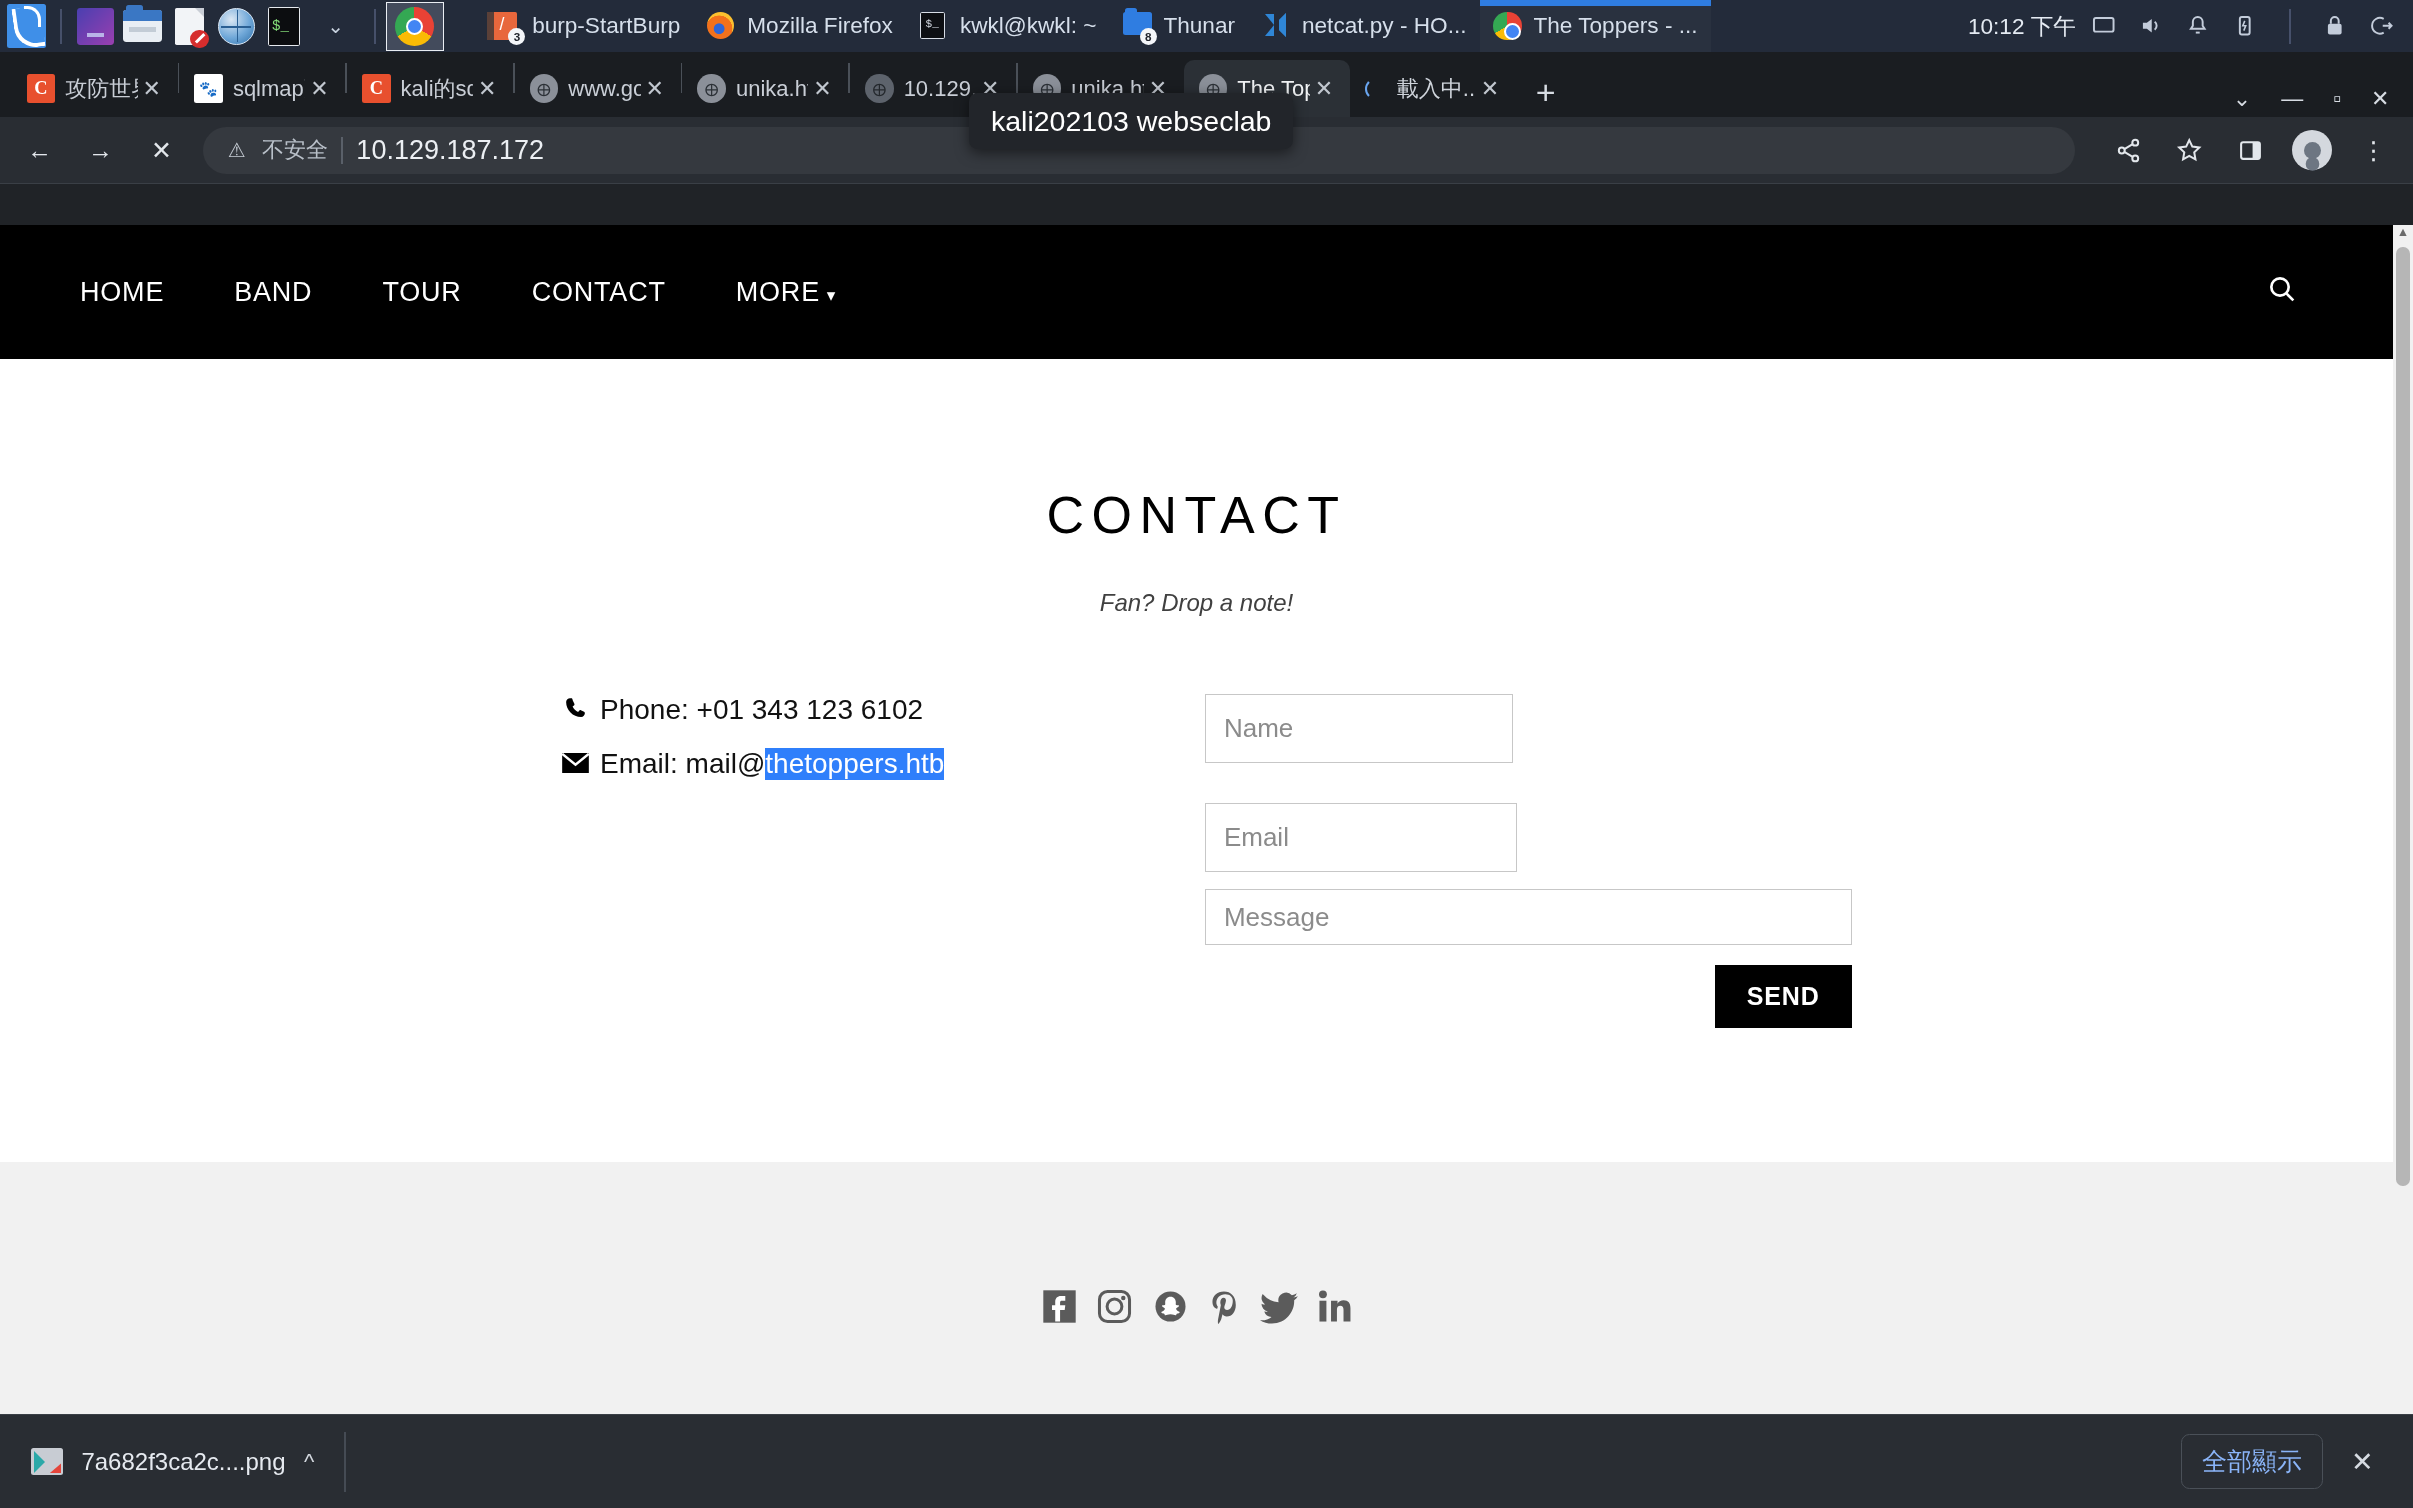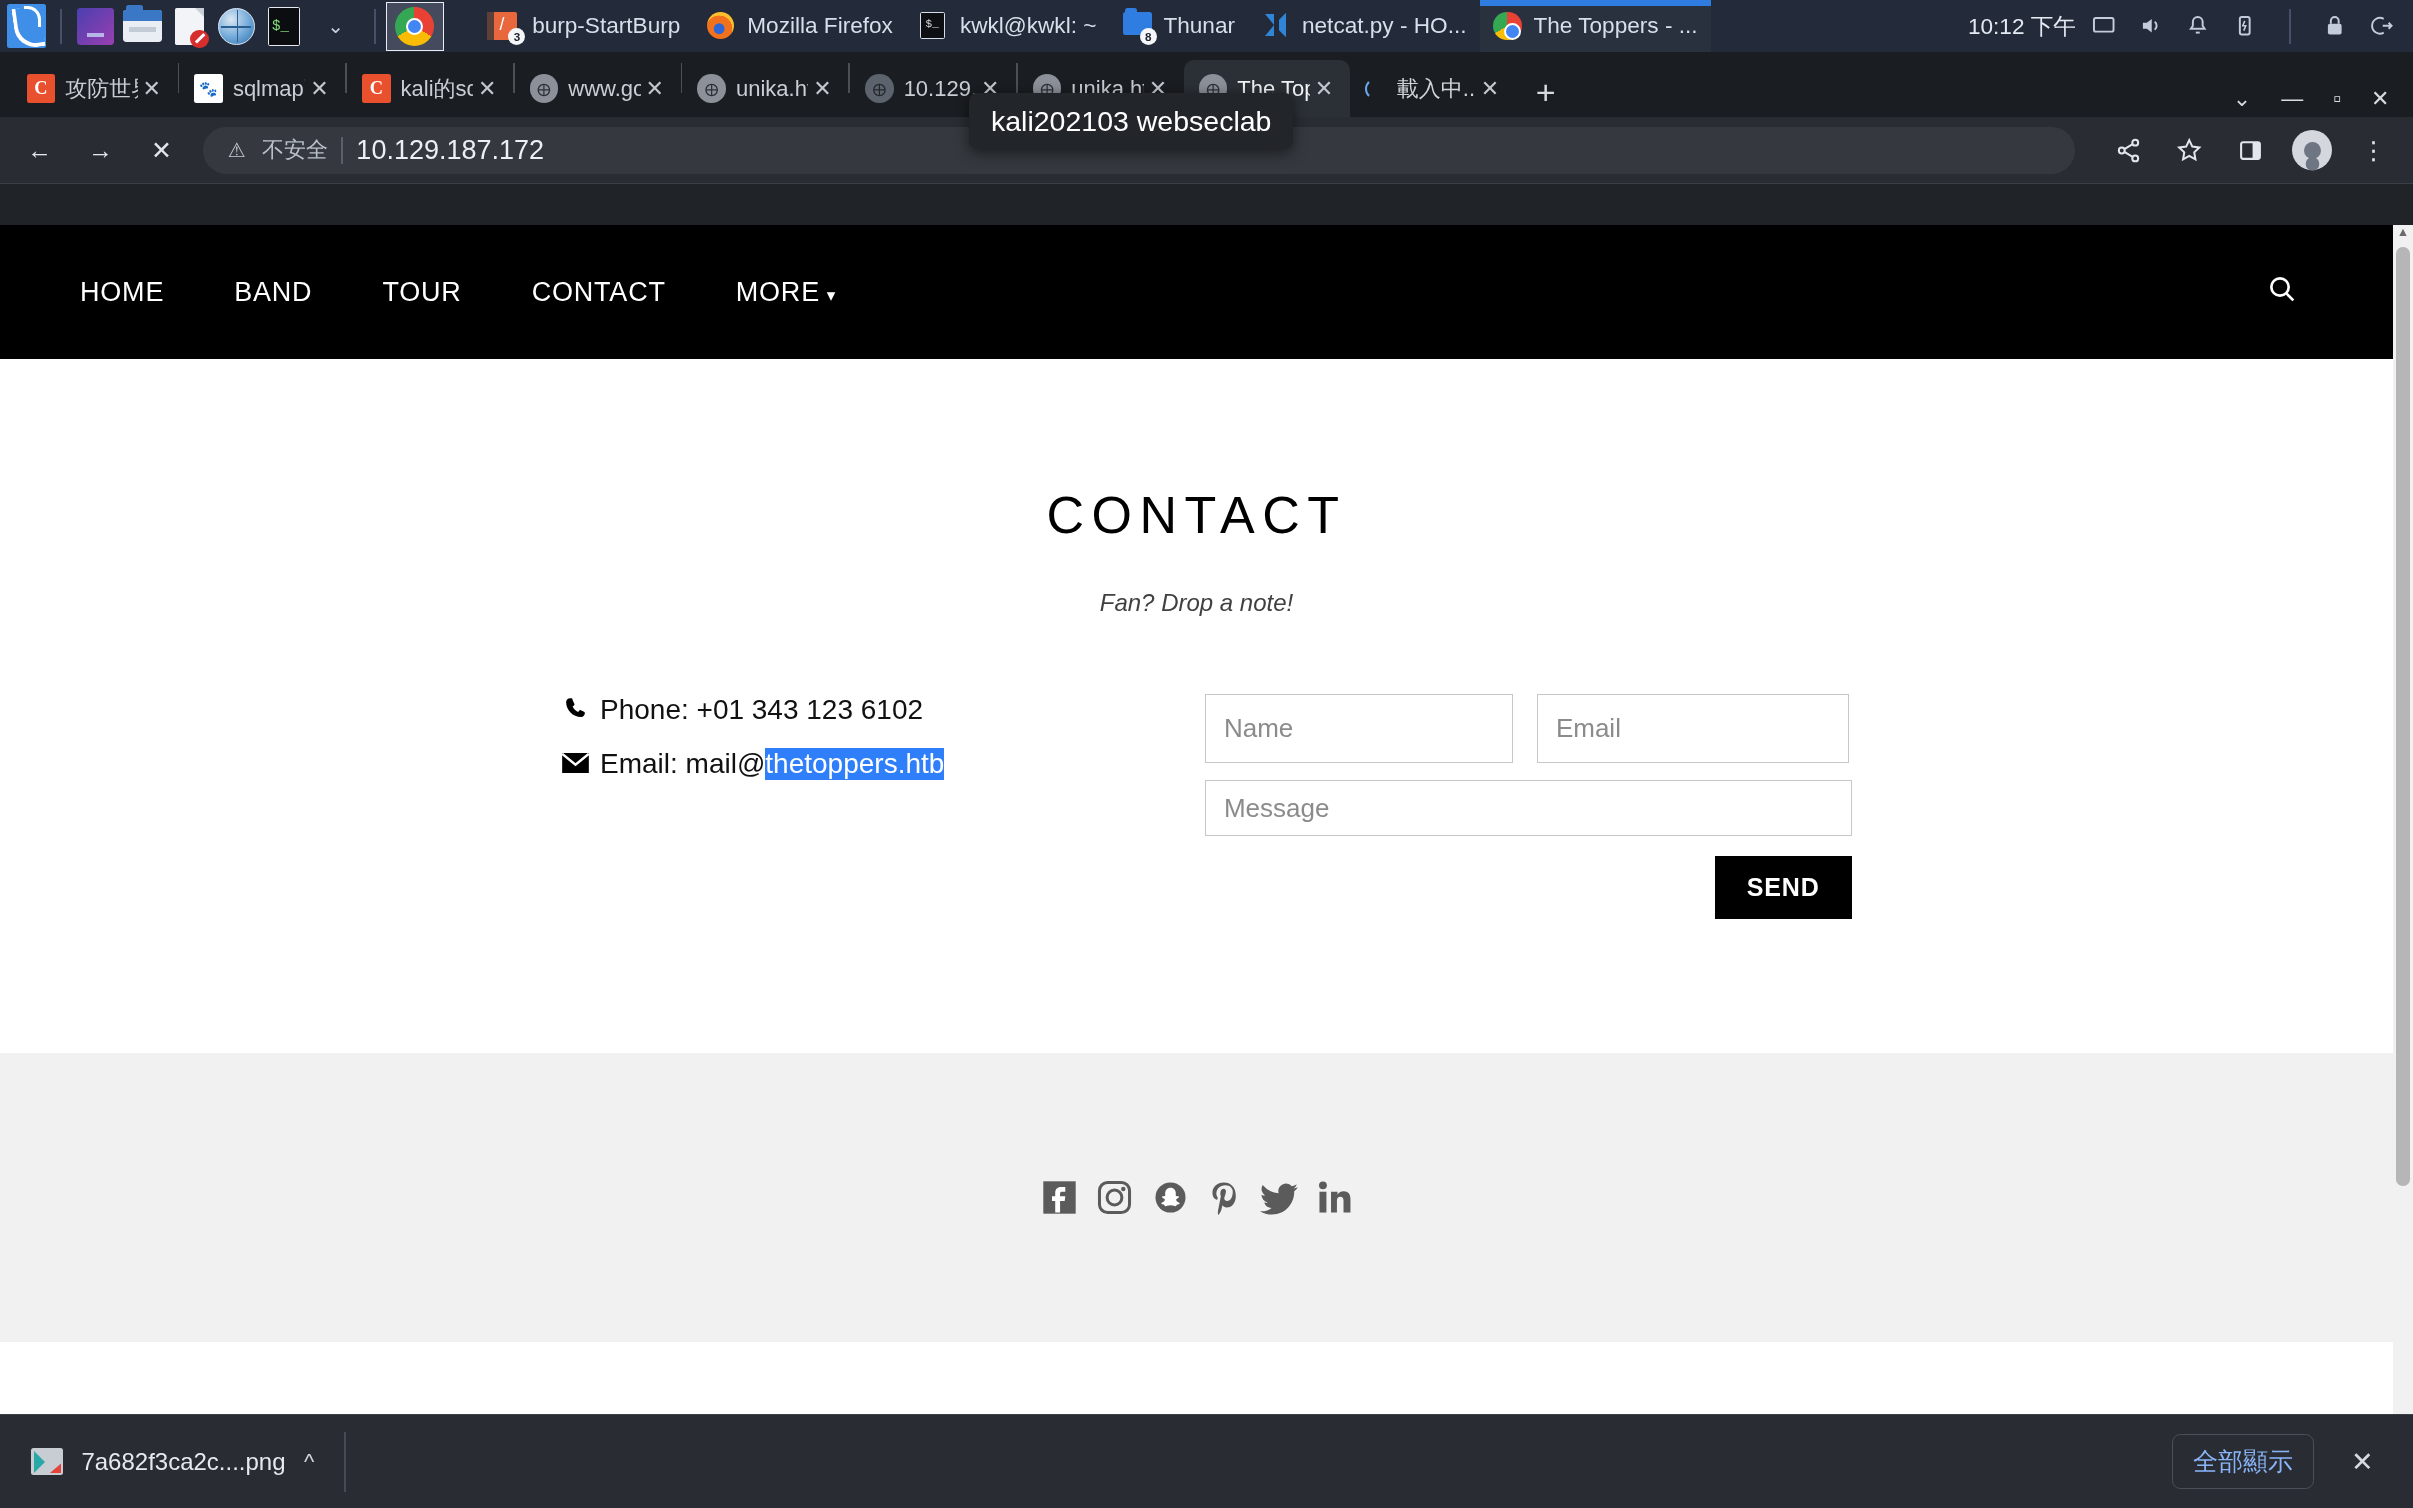--- a/index.html
+++ b/index.html
@@ -138,21 +138,21 @@
   .contact-title { text-align:center; font-size:52px; letter-spacing:7.5px; color:#000; font-weight:normal; }
   .contact-sub { text-align:center; font-style:italic; color:#404040; font-size:24px; margin-top: 44px; }
 
   .contact-row { display:flex; margin-top: 77px; padding: 0 536px 0 536px; }
   .contact-left { width: 645px; padding-left: 15px; }
   .cl-item { display:flex; align-items:center; margin-bottom: 22px; font-size: 28px; color:#111; }
   .cl-ico { width: 49px; flex:none; text-align:center; font-size:25px; color:#000; }
   .sel { background:#2f7ffb; color:#ffffff; }
 
   .contact-right { flex:1; padding-left: 23.5px; }
-  .frow { display:flex; gap: 24px; }
+  .frow { display:flex; gap: 40px; flex-direction: column; }
   .finput { height: 69px; border:0.8px solid #c7c7c7; background:#fff; color:#8b8b8b; font-size:26px;
     padding: 0 18.4px; display:flex; align-items:center; }
   .f-name { width: 308px; }
   .f-email { width: 312px; }
   .f-msg { width: 647px; margin-top: 17px; height: 56px; }
   .send-wrap { display:flex; justify-content:flex-end; width: 647px; margin-top: 20px; }
   .send-btn { background:#000000; color:#ffffff; font-size:25px; font-weight:bold; letter-spacing:0.8px;
     padding: 17px 32px; }
 
   .footer { margin-top: 134px; background:#f1f1f1; height: 289px; display:flex; align-items:center; justify-content:center; }
@@ -169,21 +169,21 @@
     display:flex; align-items:center; padding: 0 31px; border-top:0.8px solid #3a3f46; z-index:40;text-align:center; }
   .dl-item { display:flex; align-items:center; gap: 18.4px; padding-right: 30px; }
   .dl-ico { width:32px;height:27px;background:#c8ccd3;border-radius:2.5px;position:relative; overflow:hidden;}
   .dl-ico::before { content:""; position:absolute; left:2.5px; top:2.5px; border-left:11.7px solid #2aa8a8;
     border-top:11px solid transparent; border-bottom:11px solid transparent;}
   .dl-ico::after { content:""; position:absolute; right:1.7px; bottom:1.7px; width:11.7px;height:10px;background:#e4443a;
     clip-path: polygon(100% 0,100% 100%,0 100%);}
   .dl-name { color:#e6eaf0; font-size:24px; }
   .dl-caret { color:#d2d7de; font-size:22px; }
   .dl-sep { width:1.7px; height:60px; background:#454b54; }
-  .dl-right { margin-left:auto; display:flex; align-items:center; gap: 37px; padding-right: 8.4px;}
+  .dl-right { margin-left:auto; display:flex; align-items:center; gap: 28px; padding-right: 8.4px;}
   .showall { color:#8ab4f8; font-size:25px; border:0.8px solid #4a5058; border-radius:8.4px; padding: 10px 20px; }
   .dl-close { color:#d6dbe2; font-size:27px; }
 </style>
 </head>
 <body>
 
 <div id="taskbar">
   <div class="tb-launchers">
     <div class="tb-icon">
         <div class="kali-logo"></div>

